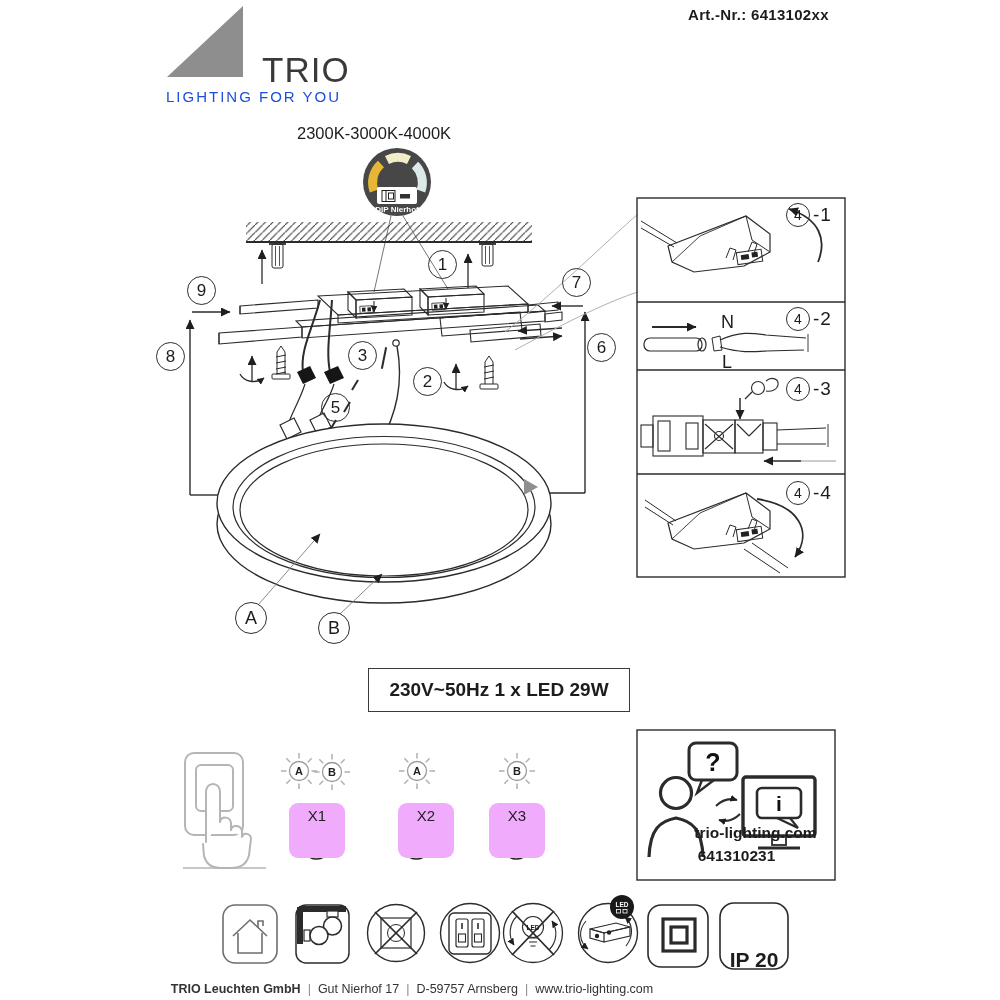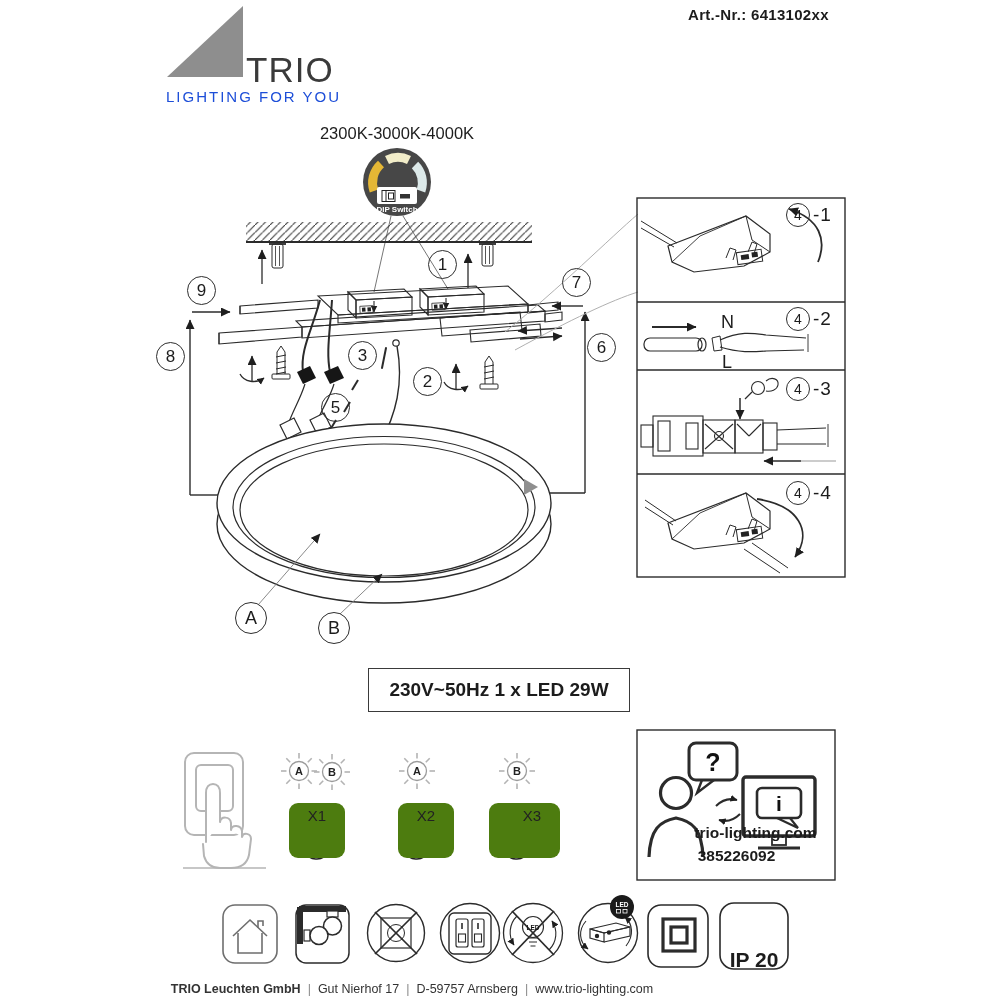--- a/index.html
+++ b/index.html
@@ -7,27 +7,27 @@
        font-family:"Liberation Sans",sans-serif;color:#1c1c1c;overflow:hidden;}
   .abs{position:absolute;}
   svg{display:block;}
   .cnum{position:absolute;width:27px;height:27px;border:1.4px solid #2e2e2e;border-radius:50%;
         display:flex;align-items:center;justify-content:center;font-size:17px;color:#1c1c1c;background:transparent;}
   .cnum.big{width:30px;height:30px;font-size:18px;background:#fff;}
   .panel-step{position:absolute;display:flex;align-items:center;gap:3px;}
   .panel-step .c4{width:22px;height:22px;border:1.4px solid #2e2e2e;border-radius:50%;
         display:flex;align-items:center;justify-content:center;font-size:14px;}
   .panel-step .sfx{font-size:19px;letter-spacing:1px;}
-  .xbox{position:absolute;width:56px;height:55px;background:#4d7c0f;border-radius:9px;
+  .xbox{position:absolute;width:56px;height:55px;background:#f0abfc;border-radius:9px;
         display:flex;flex-direction:column;align-items:center;}
   .xbox .xlabel{font-size:15px;margin-top:4px;color:#222;}
   #art-nr{left:688px;top:6px;font-size:15px;font-weight:bold;letter-spacing:.3px;}
-  #brand{left:246px;top:50px;font-size:35px;color:#3a3a3a;letter-spacing:1px;}
+  #brand{left:262px;top:50px;font-size:35px;color:#3a3a3a;letter-spacing:1px;}
   #tagline{left:166px;top:88px;font-size:15px;color:#1d4ed8;letter-spacing:2px;}
-  #kelvin{left:297px;top:124px;width:200px;text-align:center;font-size:16.5px;color:#1d1d1d;}
+  #kelvin{left:297px;top:124px;width:200px;font-size:16.5px;color:#1d1d1d;}
   #power-box{left:368px;top:668px;width:260px;height:42px;border:1.5px solid #3a3a3a;
         display:flex;align-items:center;justify-content:center;font-size:19px;font-weight:bold;}
   .wire-lbl{position:absolute;font-size:18px;}
   #site{left:639px;top:824px;width:233px;text-align:center;font-weight:bold;font-size:15.5px;}
   #scode{left:639px;top:847px;width:195px;text-align:center;font-weight:bold;font-size:15.5px;}
   #ip20{left:720px;top:927px;width:68px;height:66px;display:flex;align-items:center;justify-content:center;
         font-size:21px;font-weight:bold;}
   #footer{left:0;top:982px;width:824px;text-align:center;font-size:12.5px;color:#333;}
   #footer .sep{color:#8a8a8a;padding:0 7px;}
   #footer .co{font-weight:bold;}
@@ -424,21 +424,21 @@
     <rect x="663" y="919" width="32" height="32" stroke-width="3.2"></rect>
     <rect x="671" y="927" width="16" height="16" stroke-width="3.2"></rect>
   </g>
   <rect x="720" y="903" width="68" height="66" rx="14" stroke-width="1.6"></rect>
 </svg>
 
 <div class="abs" id="art-nr">Art.-Nr.: 6413102xx</div>
 <div class="abs" id="brand">TRIO</div>
 <div class="abs" id="tagline">LIGHTING FOR YOU</div>
 <div class="abs" id="kelvin">2300K-3000K-4000K</div>
-<div class="abs" style="left:362px;top:205px;width:70px;text-align:center;font-size:8px;font-weight:bold;color:#fff;">DIP Switch</div>
+<div class="abs" style="left:362px;top:205px;width:70px;text-align:center;font-size:8px;font-weight:bold;color:#fff;">DIP Nierhof</div>
 
 <div class="cnum" style="left:428px;top:250px;">1</div>
 <div class="cnum" style="left:413px;top:367px;">2</div>
 <div class="cnum" style="left:348px;top:341px;">3</div>
 <div class="cnum" style="left:321px;top:393px;">5</div>
 <div class="cnum" style="left:587px;top:333px;">6</div>
 <div class="cnum" style="left:562px;top:268px;">7</div>
 <div class="cnum" style="left:156px;top:342px;">8</div>
 <div class="cnum" style="left:187px;top:276px;">9</div>
 <div class="cnum big" style="left:235px;top:602px;">A</div>
@@ -465,24 +465,24 @@
 <div class="abs wire-lbl" style="left:722px;top:352px;">L</div>
 
 <div class="abs" id="power-box">230V~50Hz  1 x LED 29W</div>
 
 <div class="xbox" style="left:289px;top:803px;">
   <span class="xlabel">X1</span>
 </div>
 <div class="xbox" style="left:389px;top:803px;margin-left:9px;">
   <span class="xlabel">X2</span>
 </div>
-<div class="xbox" style="left:489px;top:803px;padding-left:15px;">
+<div class="xbox" style="left:489px;top:803px;">
   <span class="xlabel">X3</span>
 </div>
 
 <div class="abs" id="site">trio-lighting.com</div>
-<div class="abs" id="scode">385226092</div>
+<div class="abs" id="scode">641310231</div>
 
 <div class="abs" id="ip20">IP 20</div>
 
 <div class="abs" id="footer">
   <span class="co">TRIO Leuchten GmbH</span><span class="sep">|</span><span>Gut Nierhof 17</span><span class="sep">|</span><span>D-59757 Arnsberg</span><span class="sep">|</span><span>www.trio-lighting.com</span>
 </div>
 
 </body></html>

